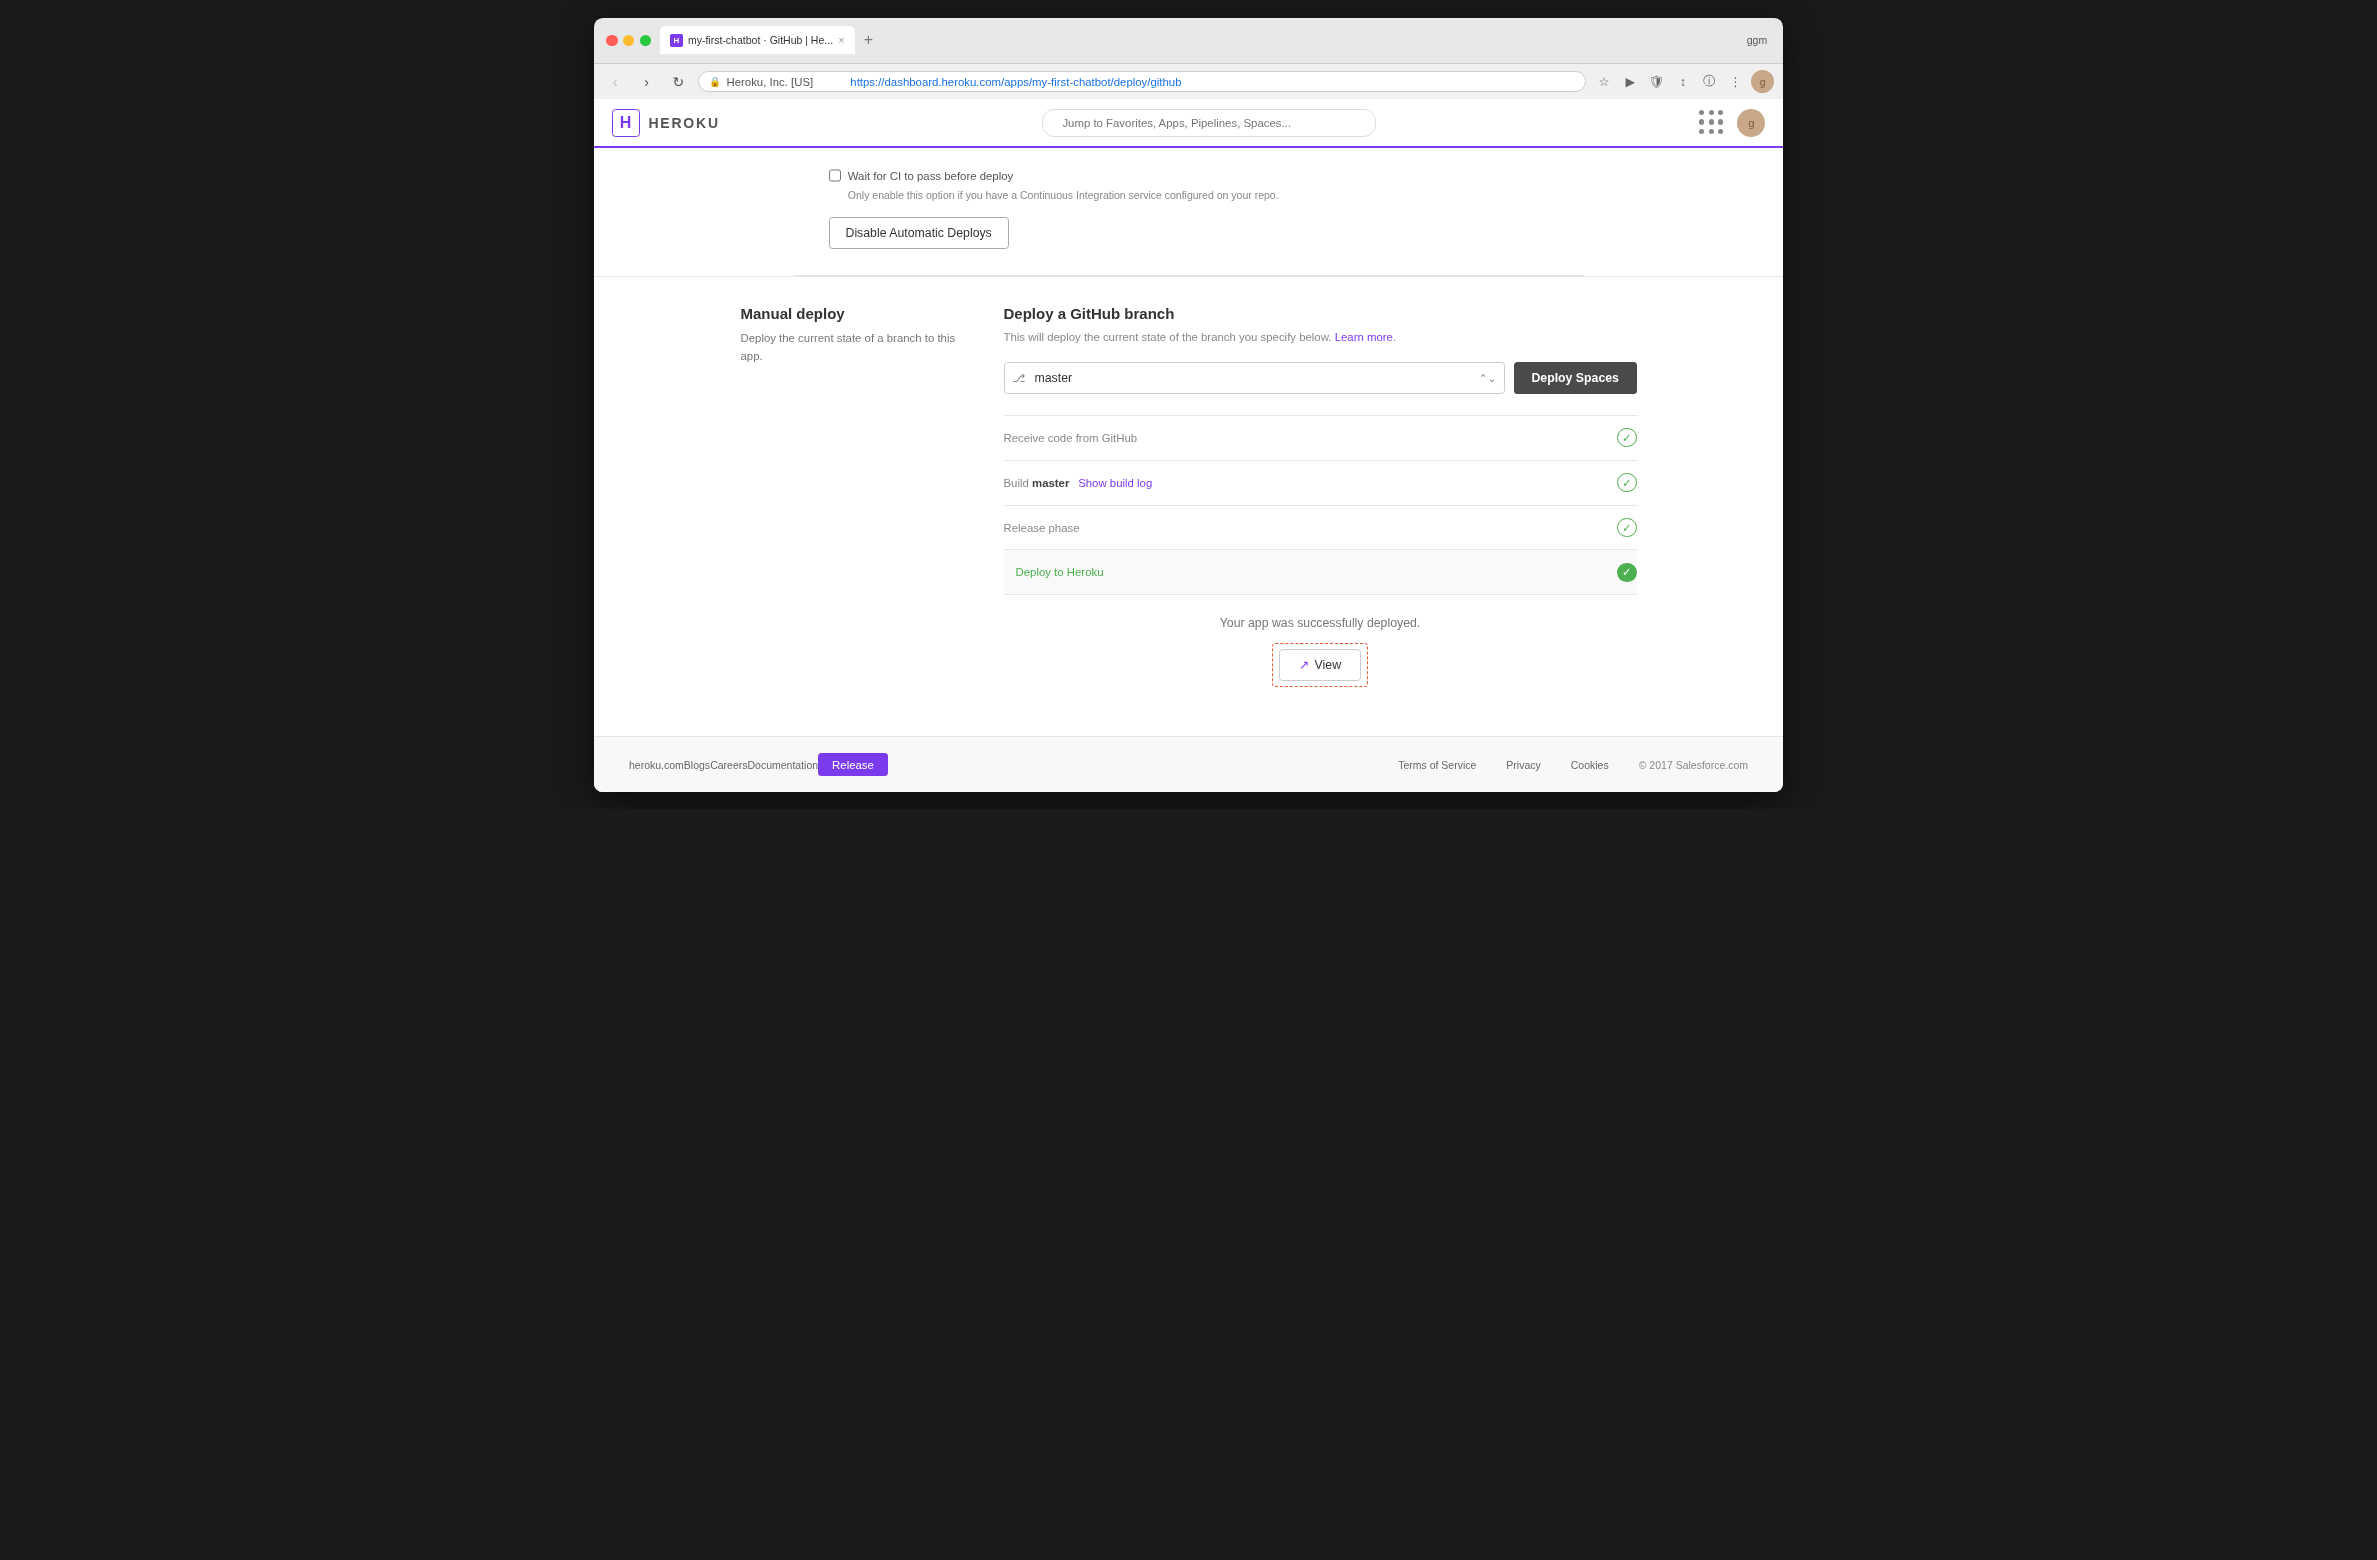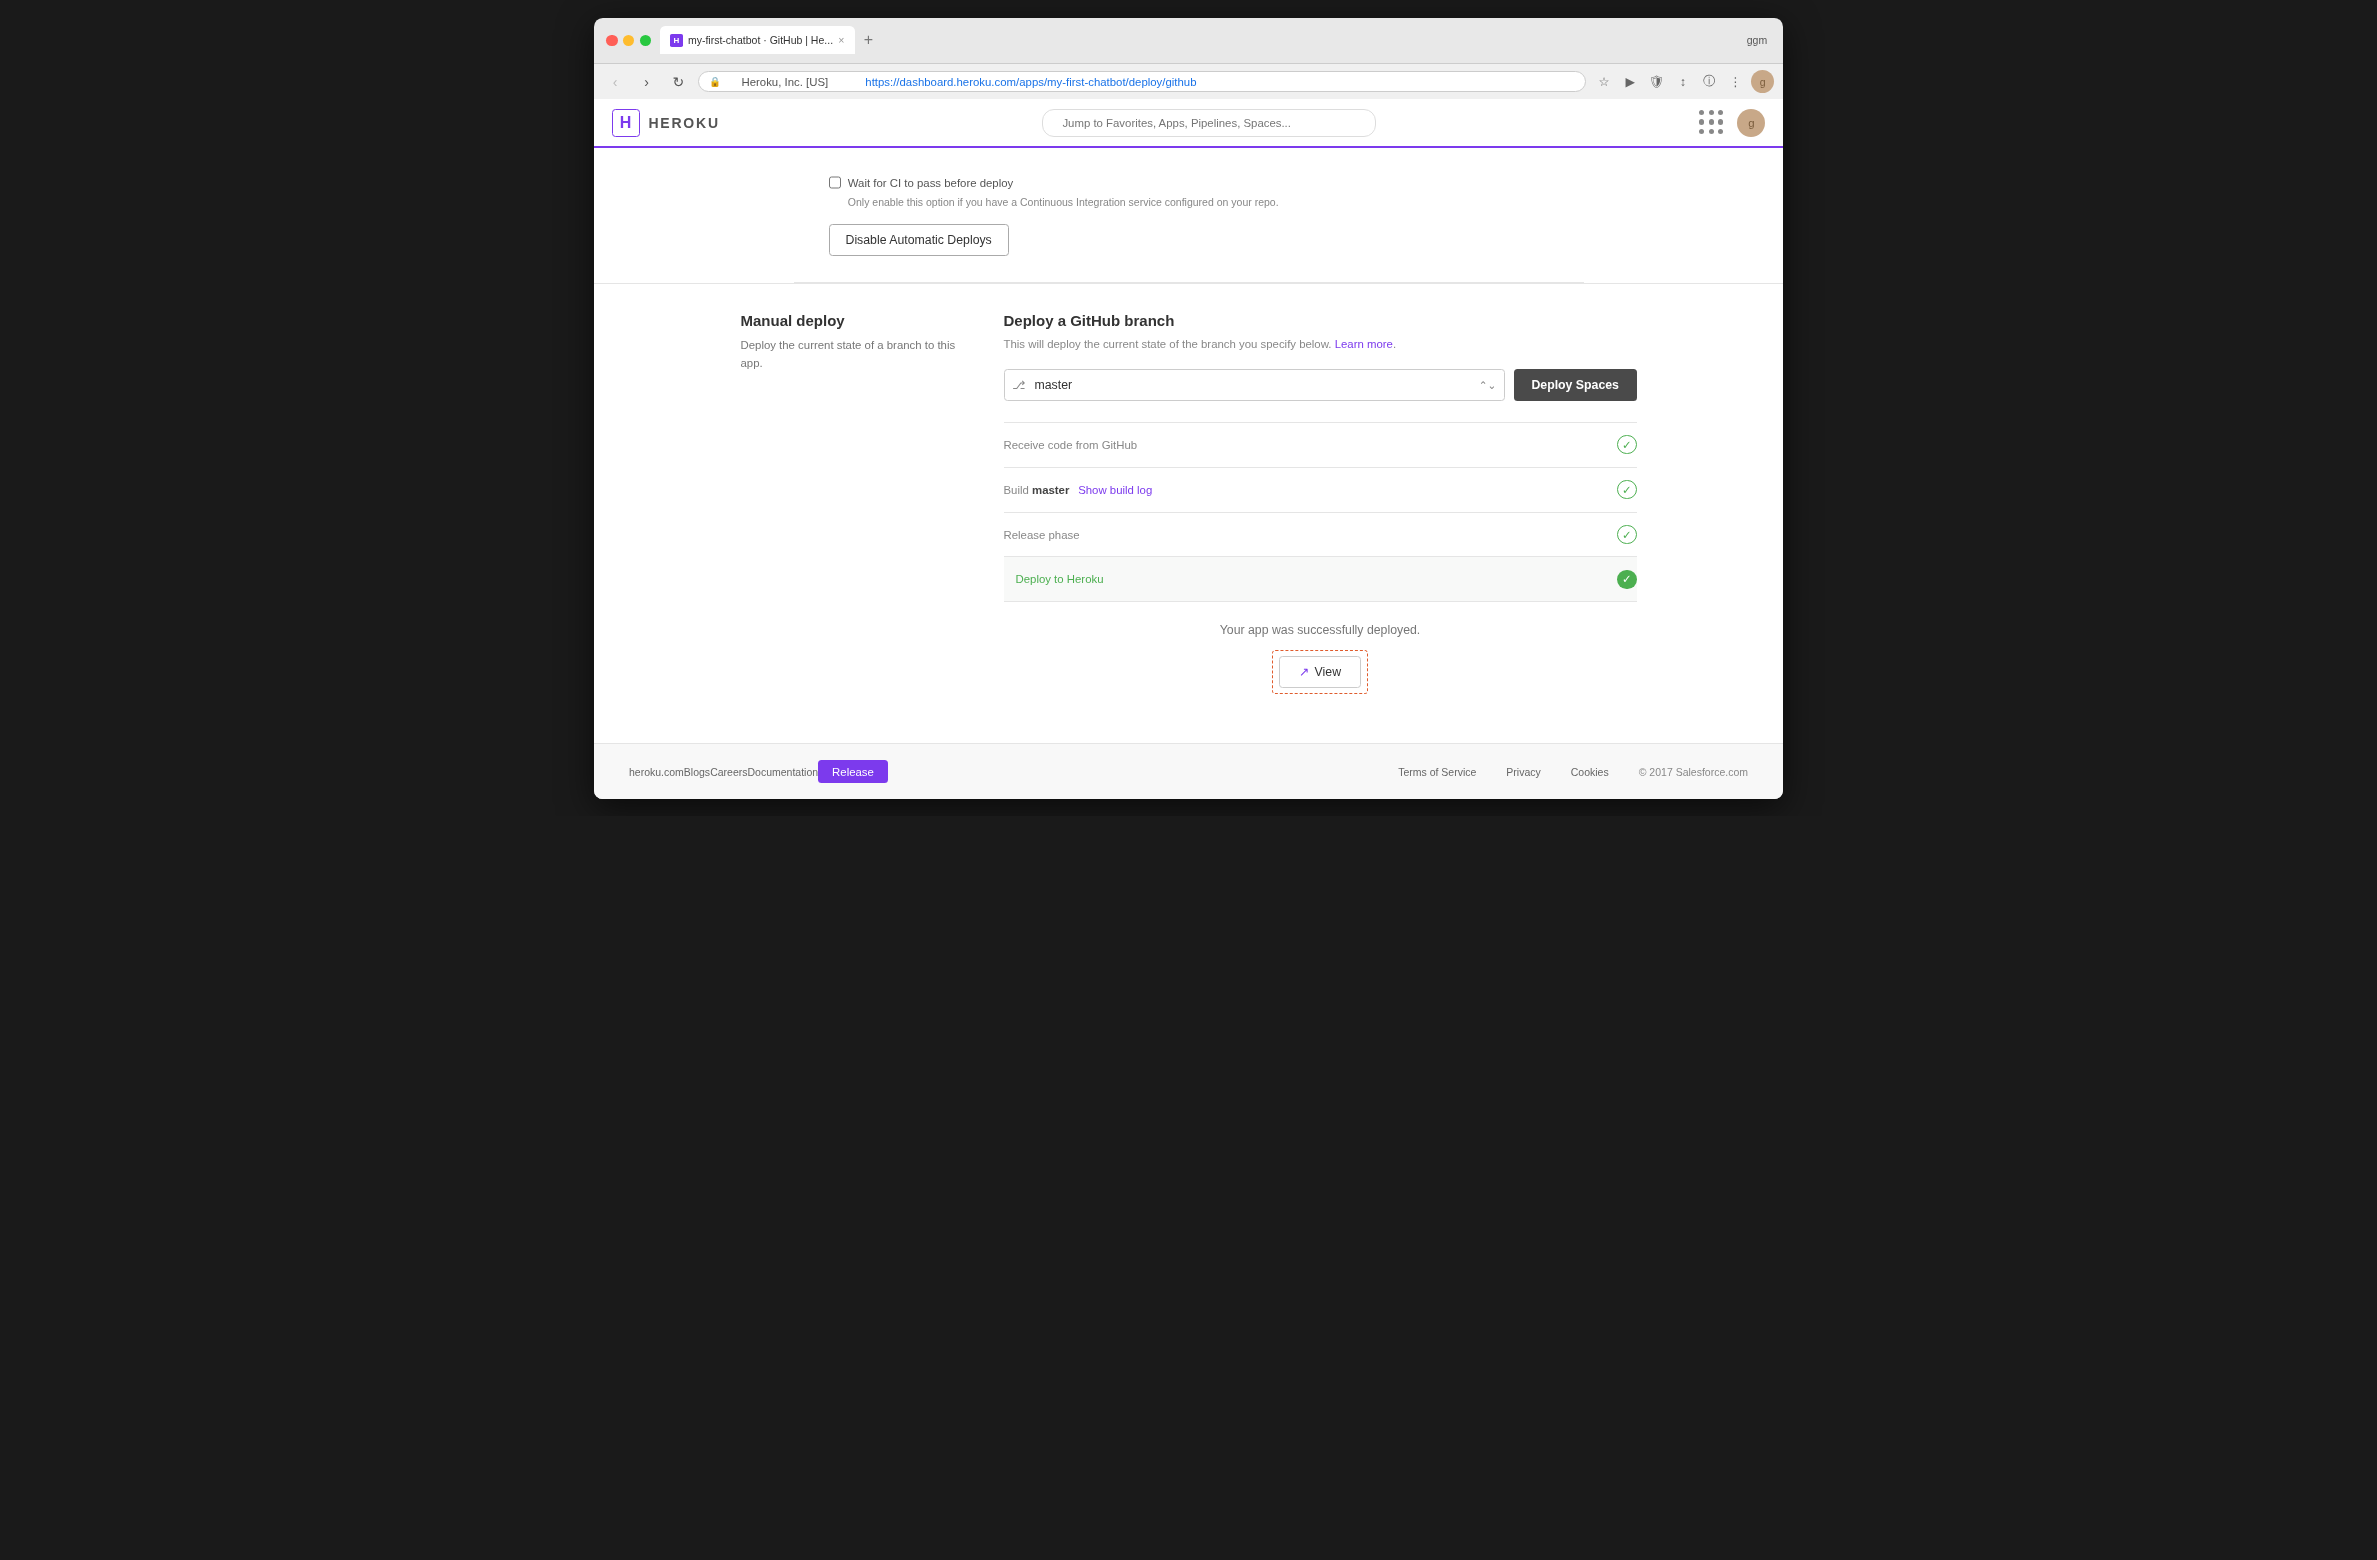--- a/index.html
+++ b/index.html
@@ -124,21 +124,20 @@
     }
 
     .address-lock {
       color: #4caf50;
       font-size: 9.7px;
     }
 
     .address-text {
       display: flex;
       gap: 17px;
-      margin-left: 15px;
     }
     .address-origin { color: #555; }
     .address-path { color: #1a73e8; }
 
     .nav-actions {
       display: flex;
       align-items: center;
       gap: 5.3px;
     }
 
@@ -248,21 +247,21 @@
       display: flex;
       align-items: center;
       justify-content: center;
       color: #7a5c3c;
       font-size: 11.4px;
       cursor: pointer;
     }
 
     
     .auto-deploy-section {
-      padding: 28px 35px 26px 35px;
+      padding: 21px 35px 26px 35px;
       border-bottom: 0.9px solid #e5e5e5;
       max-width: 790px;
       margin: 0 auto;
     }
 
     .ci-checkbox-row {
       display: flex;
       align-items: center;
       gap: 7px;
       margin-bottom: 7px;

